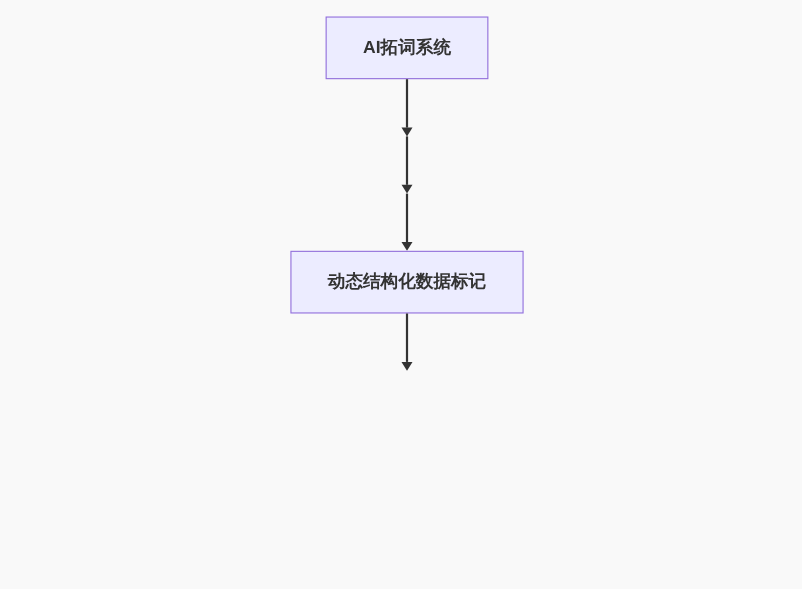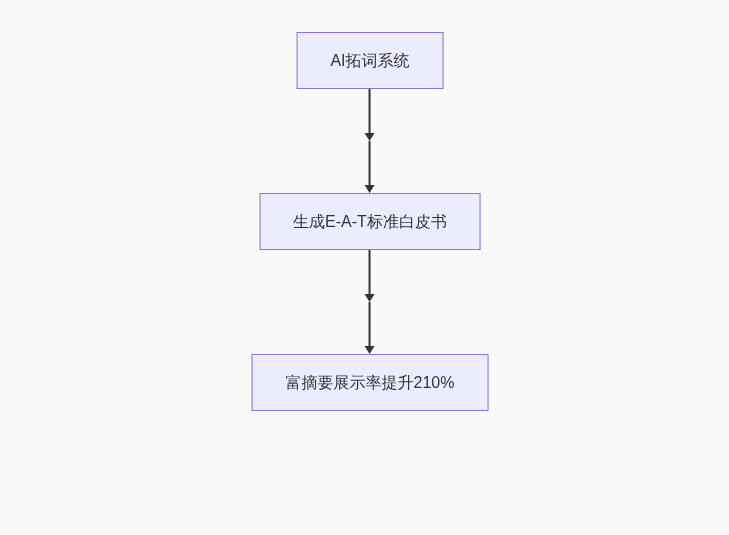--- a/index.html
+++ b/index.html
@@ -10,25 +10,26 @@
     width: 729px;
     height: 535px;
     position: relative;
     overflow: hidden;
     background: var(--background, #f9f9f9);
     font-family: "Liberation Sans", sans-serif;
   }
   .flowchart {
     position: absolute;
     left: 370px;
-    top: 32px;
+    top: 15px;
     transform: translateX(-50%);
     display: flex;
     flex-direction: column;
     align-items: center;
+    font-weight: bold;
   }
   .flow-node {
     box-sizing: border-box;
     background: var(--node-fill, #ECECFF);
     border: 1px solid var(--node-border, #9370DB);
     color: var(--text, #333333);
     font-size: 16px;
     line-height: 19px;
     padding: 18px 33px;
     text-align: center;
@@ -64,28 +65,27 @@
     <div class="arrow-line"></div>
     <div class="arrow-head"></div>
   </div>
 
 
   <div class="flow-arrow">
     <div class="arrow-line"></div>
     <div class="arrow-head"></div>
   </div>
 
-  <div class="flow-node">生成E-A-T标准白皮书</div>
+
+  <div class="flow-arrow">
+    <div class="arrow-line"></div>
+    <div class="arrow-head"></div>
+  </div>
+
+  <div class="flow-node">动态结构化数据标记</div>
 
   <div class="flow-arrow">
     <div class="arrow-line"></div>
     <div class="arrow-head"></div>
   </div>
 
 
-  <div class="flow-arrow">
-    <div class="arrow-line"></div>
-    <div class="arrow-head"></div>
-  </div>
-
-  <div class="flow-node">富摘要展示率提升210%</div>
-
 </div>
 
 </body></html>

